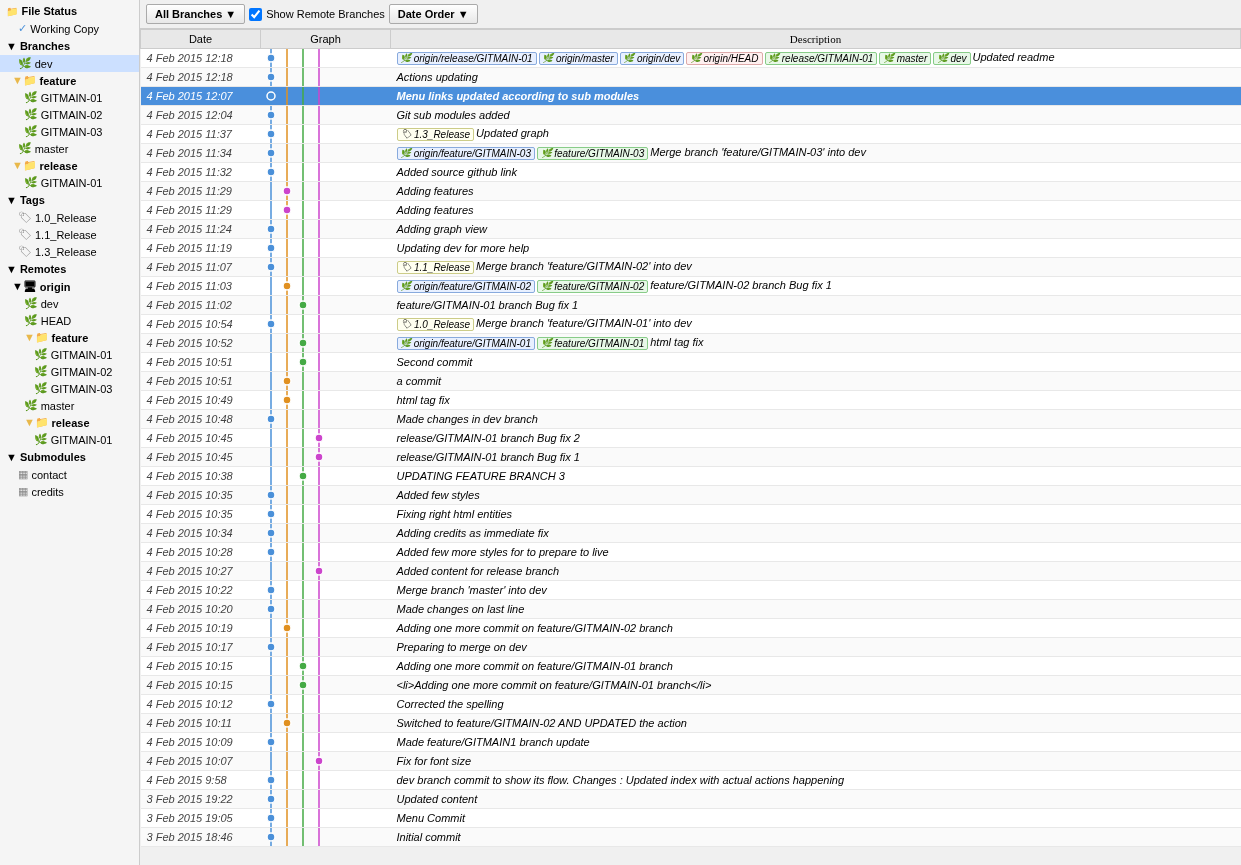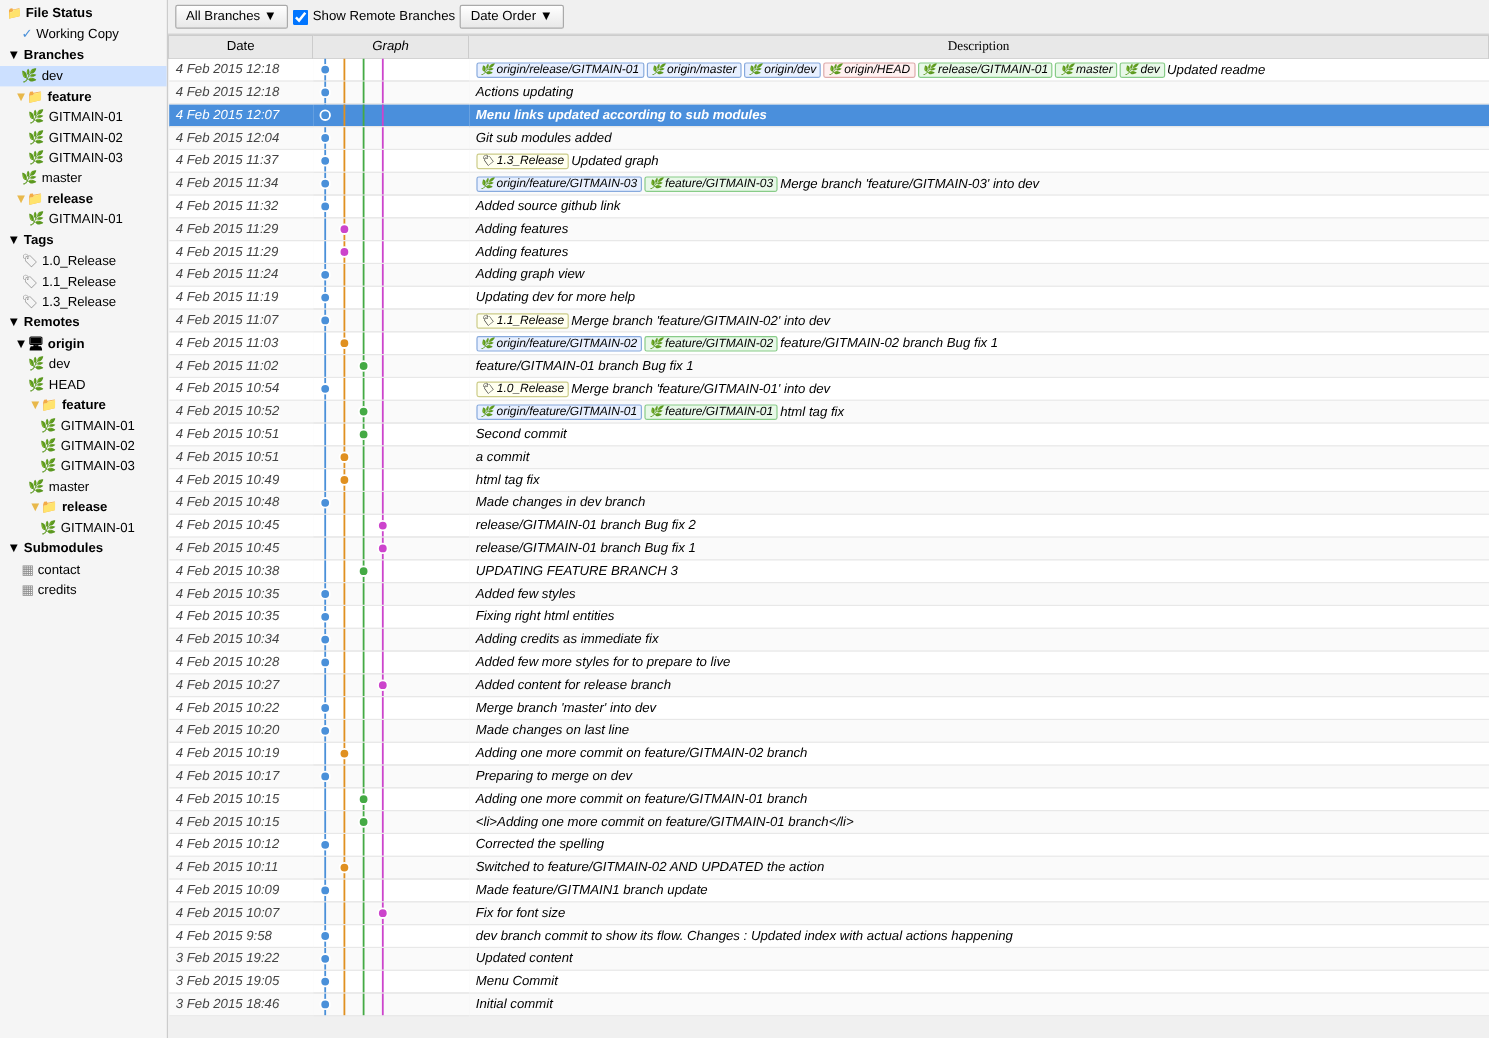--- a/index.html
+++ b/index.html
@@ -71,20 +71,21 @@
     .toolbar-btn {
       display: flex;
       align-items: flex-start;
       gap: 3px;
       padding: 3px 8px;
       border: 1px solid #aaa;
       background: linear-gradient(to bottom, #fff, #e8e8e8);
       cursor: pointer;
       font-size: 11px;
       border-radius: 2px;
+      font-weight: bold;
     }
     .toolbar-checkbox {
       display: flex;
       align-items: center;
       gap: 4px;
       font-size: 11px;
     }
 
     
     #table-area {
@@ -101,21 +102,21 @@
       background: #e8e8e8;
       border: 1px solid #ccc;
       padding: 3px 6px;
       text-align: center;
       font-weight: normal;
       position: sticky;
       top: 0;
       z-index: 10;
     }
     .th-date { width: 120px; }
-    .th-graph { width: 130px; font-style: italic; }
+    .th-graph { width: 130px; }
     .th-desc { width: auto; font-family: Liberation Serif, serif; }
 
     tbody tr { border-bottom: 1px solid #e8e8e8; font-style: italic; }
     tbody tr.selected { background: #4a8fdc; color: white; }
     tbody tr.selected td { color: white; }
     td { padding: 2px 6px; vertical-align: middle; }
     .td-date { white-space: nowrap; color: #444; }
     .td-graph { position: relative; height: 18px; padding: 0; }
     .td-desc { }
 

